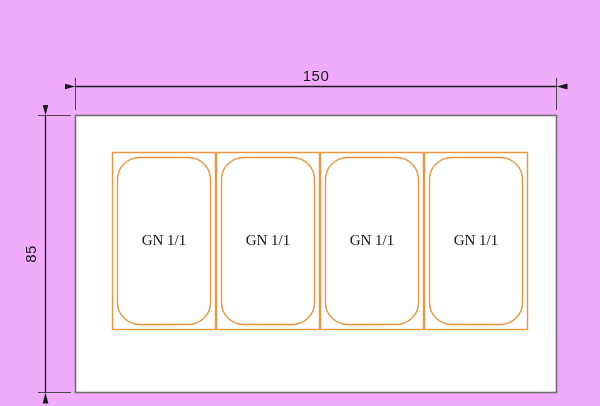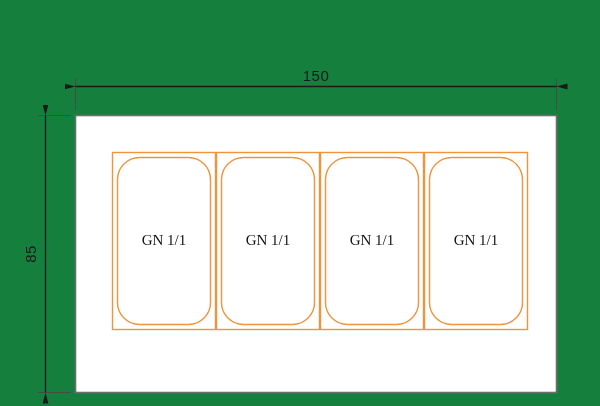--- a/index.html
+++ b/index.html
@@ -7,21 +7,21 @@
     padding: 0;
     background: #ffffff;
   }
   body {
     font-family: "Liberation Sans", sans-serif;
   }
   #stage {
     position: relative;
     width: 600px;
     height: 406px;
-    background: #15803d;
+    background: #f0abfc;
     overflow: hidden;
   }
   #stage svg {
     position: absolute;
     left: 0;
     top: 0;
     display: block;
   }
   .dim-text {
     font-family: "Liberation Sans", sans-serif;

